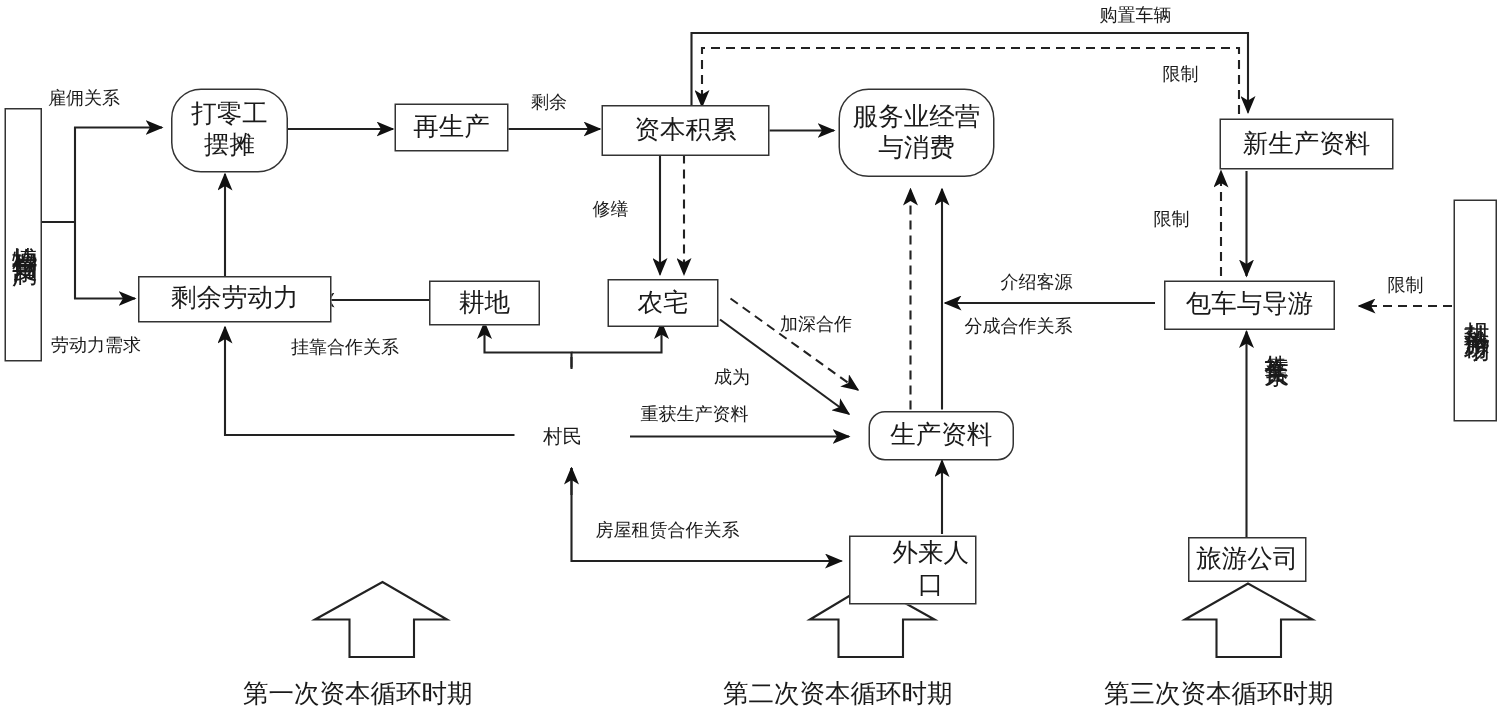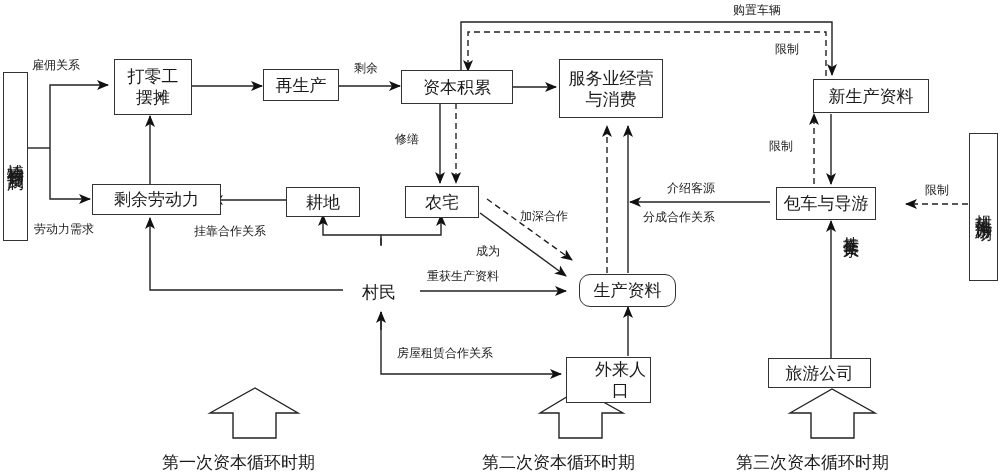--- a/index.html
+++ b/index.html
@@ -6,21 +6,21 @@
   body { width: 1000px; height: 472px; position: relative; overflow: hidden;
          font-family: "DejaVu Sans", "Liberation Sans", sans-serif; color: #1a1a1a; }
   #diagram { position: absolute; left: 0; top: 0; }
   .box { position: absolute; border: 1.5px solid #333; background: #fff; box-sizing: border-box;
          display: flex; align-items: center; justify-content: center; text-align: center;
          font-size: 17px; line-height: 21px; }
   .vbox { writing-mode: vertical-rl; text-orientation: upright; letter-spacing: 2px; font-size: 17px; }
   .lbl { position: absolute; font-size: 12px; line-height: 20px; white-space: nowrap; }
   .vlbl { position: absolute; font-size: 16px; writing-mode: vertical-rl; text-orientation: upright; letter-spacing: 1px; }
   .period { position: absolute; font-size: 17px; white-space: nowrap; }
-  .multiline { white-space: pre-line; }
+  .multiline { white-space: pre-line; border-radius: 20px; }
 </style>
 </head>
 <body>
 
 <svg id="diagram" width="1000" height="472" viewBox="0 0 1000 472">
   <defs>
     <marker id="ah" viewBox="0 0 12 10" refX="11" refY="5" markerWidth="12" markerHeight="10" markerUnits="userSpaceOnUse" orient="auto">
       <path d="M0,0 L12,5 L0,10 L3,5 Z" fill="#111"></path>
     </marker>
   </defs>
@@ -85,29 +85,29 @@
 <div class="box multiline" style="left:114px;top:59px;width:78px;height:56px;">打零工
 摆摊</div>
 <div class="box" style="left:263px;top:69px;width:76px;height:32px;">再生产</div>
 <div class="box" style="left:401px;top:70px;width:112px;height:34px;">资本积累</div>
 <div class="box multiline" style="left:559px;top:59px;width:104px;height:59px;">服务业经营
 与消费</div>
 <div class="box" style="left:771px;top:79px;width:116px;height:34px;margin-left:42px;">新生产资料</div>
 <div class="box" style="left:92px;top:184px;width:129px;height:31px;">剩余劳动力</div>
 <div class="box" style="left:286px;top:187px;width:74px;height:30px;">耕地</div>
 <div class="box" style="left:405px;top:186px;width:74px;height:32px;">农宅</div>
-<div class="lbl" style="left:362px;top:282px;font-size:17px;">村民</div>
+<div class="lbl" style="left:362px;top:282px;font-size:13px;">村民</div>
 <div class="box" style="left:579px;top:274px;width:97px;height:33px;border-radius:11px;">生产资料</div>
 <div class="box" style="left:566px;top:357px;width:85px;height:46px;padding-left:24px;">外来人口</div>
-<div class="box" style="left:776px;top:187px;width:100px;height:33px;">包车与导游</div>
+<div class="box" style="left:776px;top:187px;width:114px;height:33px;">包车与导游</div>
 <div class="box vbox" style="left:969px;top:133px;width:29px;height:148px;">规范旅游市场</div>
-<div class="box" style="left:768px;top:358px;width:103px;height:30px;">旅游公司</div>
+<div class="box" style="left:792px;top:358px;width:79px;height:30px;">旅游公司</div>
 
 <div class="lbl" style="left:32px;top:55px;">雇佣关系</div>
-<div class="lbl" style="left:34px;top:220px;font-family:Liberation Mono, monospace;">劳动力需求</div>
+<div class="lbl" style="left:34px;top:220px;">劳动力需求</div>
 <div class="lbl" style="left:354px;top:58px;">剩余</div>
 <div class="lbl" style="left:733px;top:0px;">购置车辆</div>
 <div class="lbl" style="left:775px;top:39px;">限制</div>
 <div class="lbl" style="left:395px;top:129px;">修缮</div>
 <div class="lbl" style="left:769px;top:136px;">限制</div>
 <div class="lbl" style="left:925px;top:180px;">限制</div>
 <div class="lbl" style="left:194px;top:221px;">挂靠合作关系</div>
 <div class="lbl" style="left:520px;top:206px;">加深合作</div>
 <div class="lbl" style="left:476px;top:241px;">成为</div>
 <div class="lbl" style="left:427px;top:266px;">重获生产资料</div>

